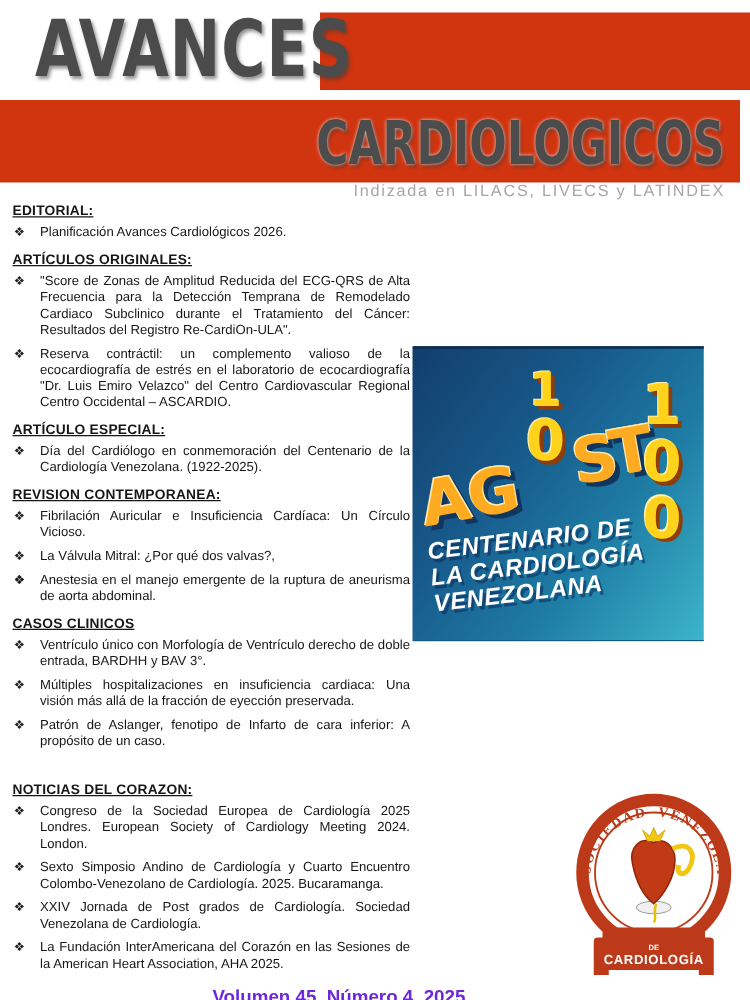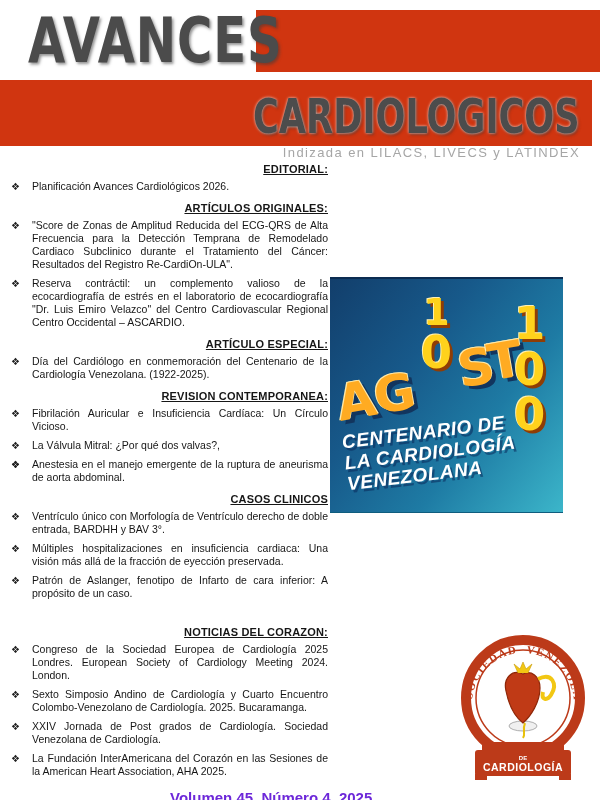--- a/index.html
+++ b/index.html
@@ -23,21 +23,21 @@
     text-shadow:0 0 3px rgba(255,255,255,.85),2px 2px 3px rgba(40,40,40,.5);white-space:nowrap;
   }
   .issn-block{position:absolute;left:12px;top:98px;color:#ffffff;font-weight:bold;
     font-size:12px;line-height:16px;letter-spacing:.2px;}
   .subtitle-block{position:absolute;right:20px;top:145px;text-align:right;color:#a6a6a6;
     font-size:13px;line-height:15px;letter-spacing:1.4px;white-space:nowrap;}
   
   .toc{position:absolute;left:8px;top:163px;width:320px;font-size:10.5px;line-height:13px;color:#161616;}
   .toc-section{margin-bottom:9px;}
   .toc-section.gap-before{margin-top:26px;}
-  .toc-heading{font-weight:bold;text-decoration:underline;font-size:11px;margin:0 0 4px 2px;letter-spacing:.2px;text-align:right;}
+  .toc-heading{font-weight:bold;text-decoration:underline;font-size:11px;margin:0 0 4px 2px;letter-spacing:.2px;}
   .toc-list{list-style:none;margin:0;padding:0;}
   .toc-list li{position:relative;padding-left:24px;margin-bottom:6px;text-align:justify;}
   .toc-list .bullet{position:absolute;left:3px;top:0;font-size:10px;color:#222;}
   
   .poster{
     position:absolute;left:330px;top:277px;width:233px;height:236px;
     background:linear-gradient(128deg,#123e6b 0%,#17598a 35%,#1e7ba4 65%,#3cb6ca 100%);
     box-shadow:inset 0 2px 0 #0b2c51, inset 0 -1px 0 #0f5d7e;
     overflow:hidden;
   }

